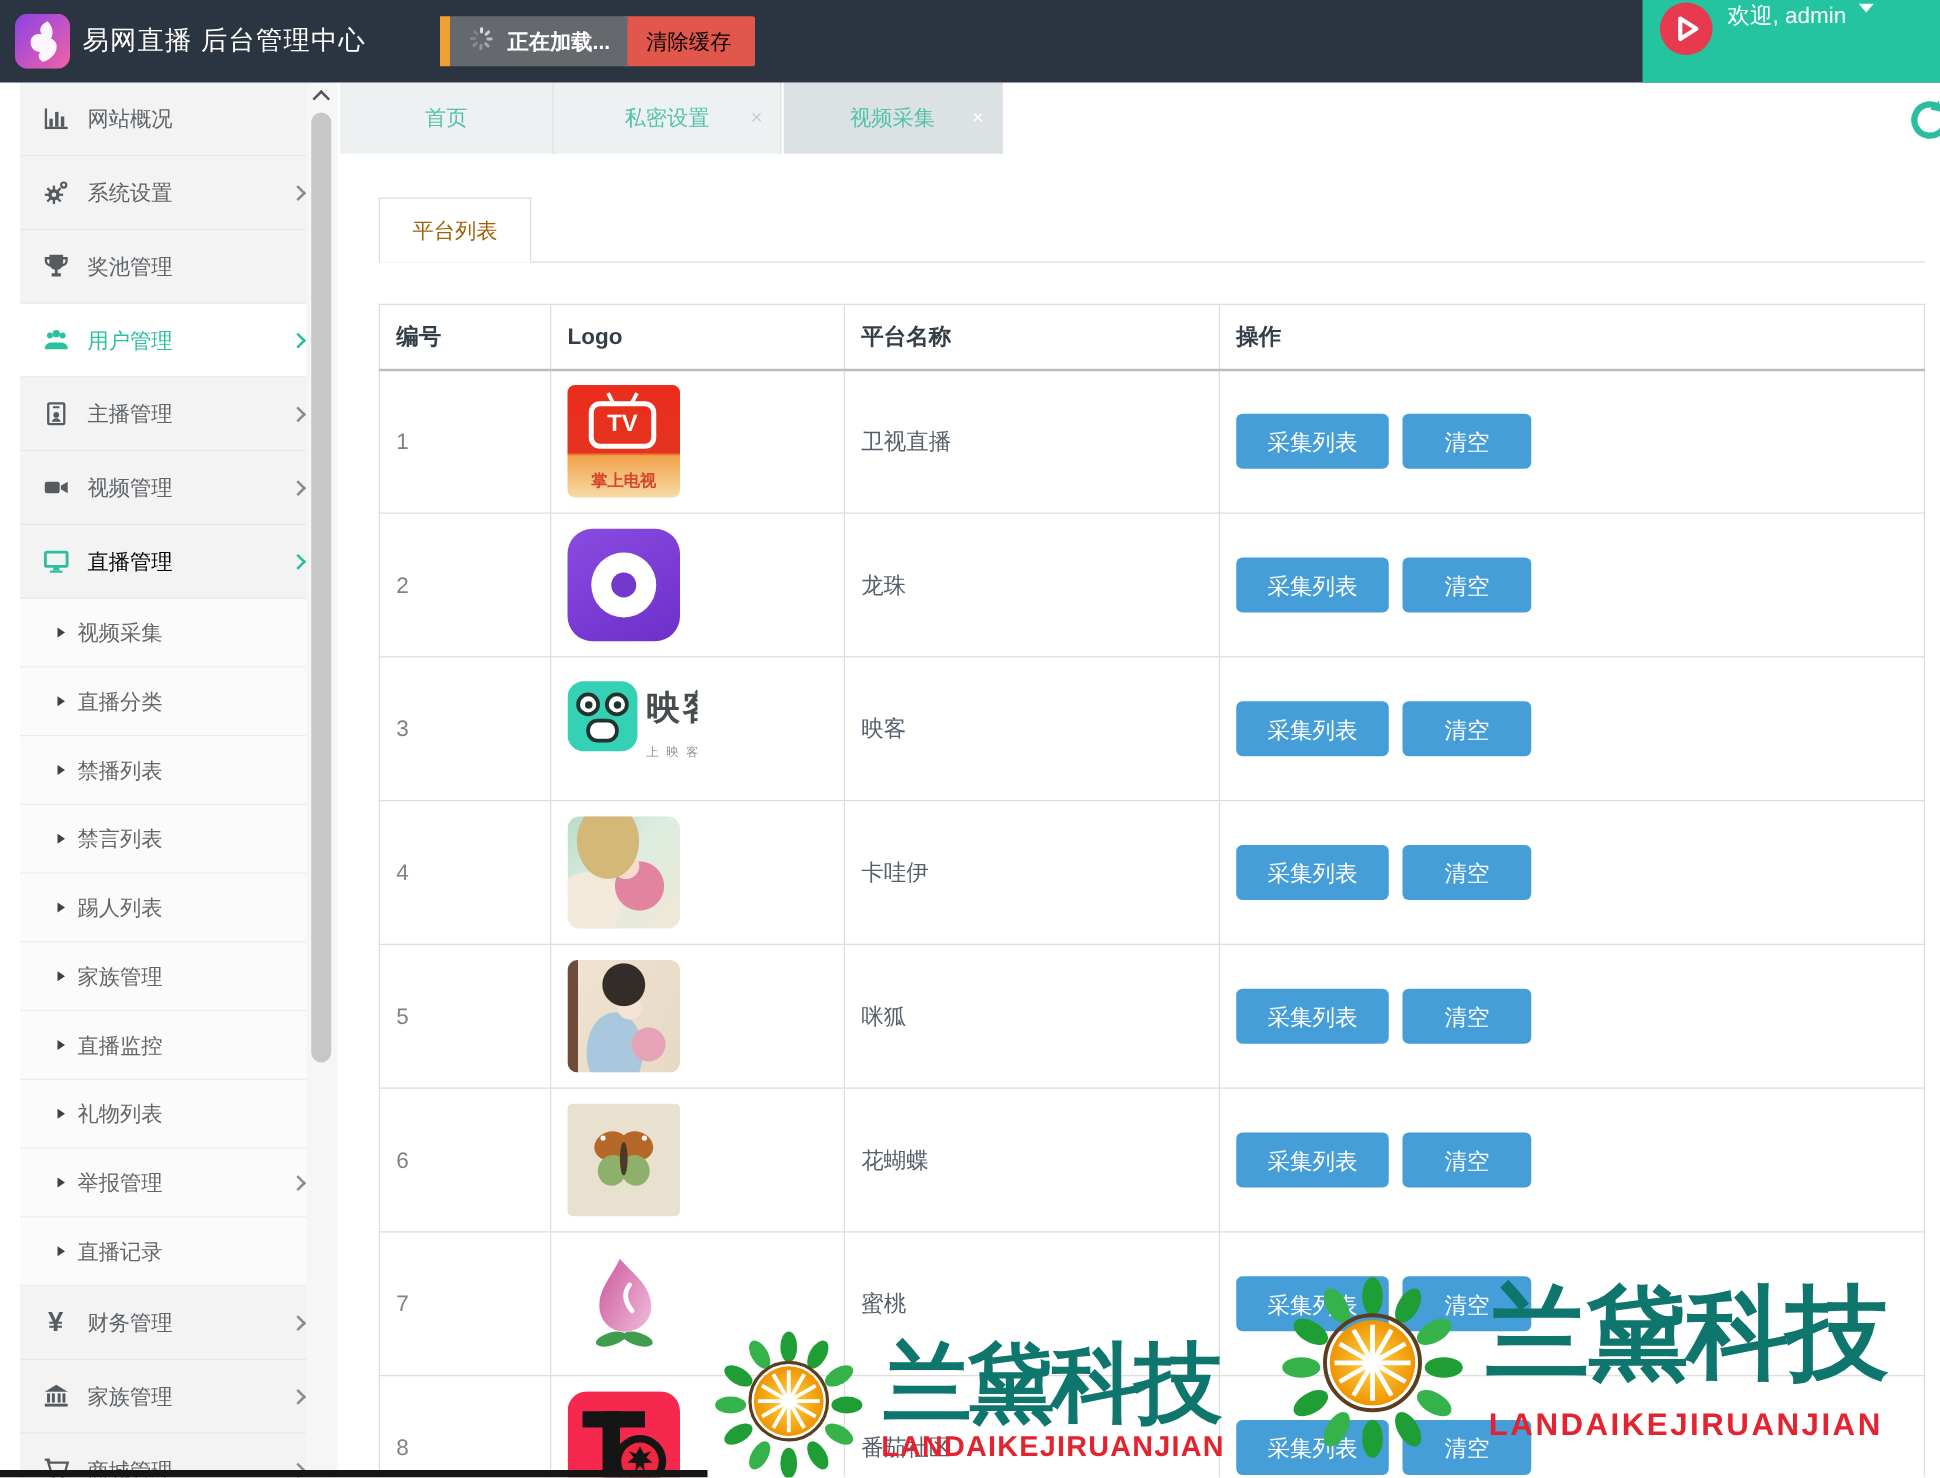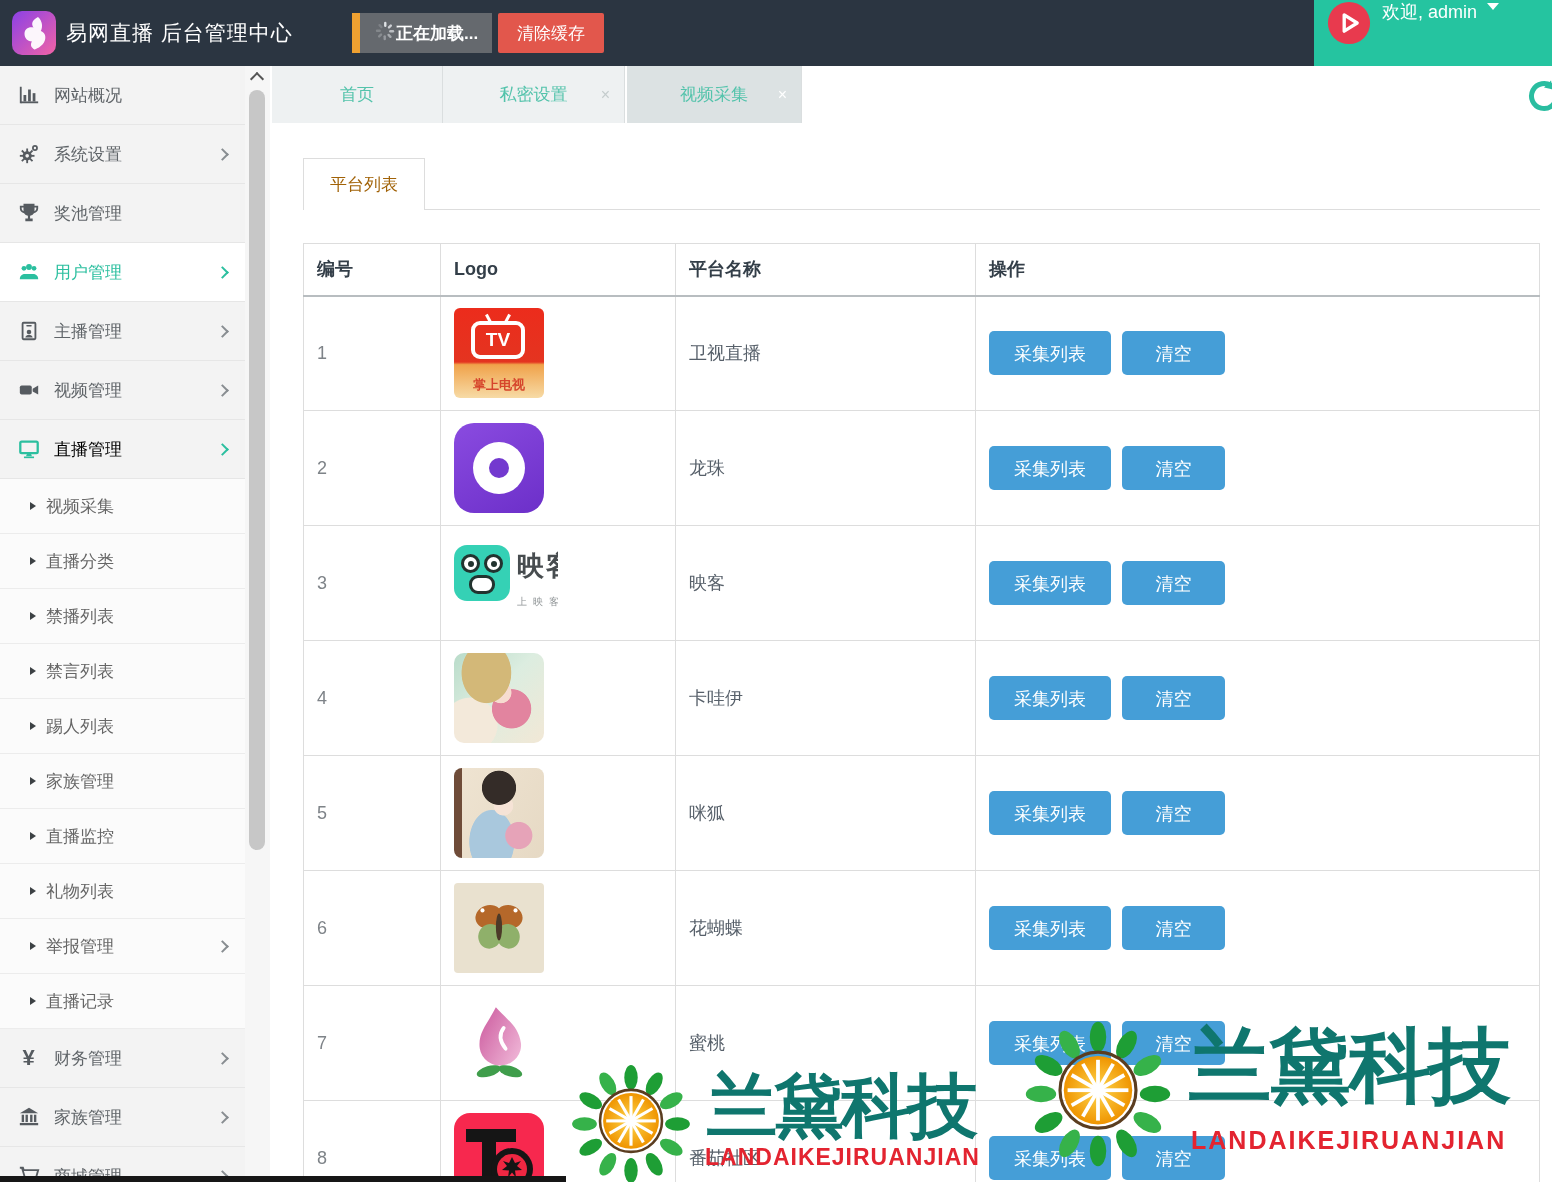--- a/index.html
+++ b/index.html
@@ -5,30 +5,30 @@
   html,body{margin:0;padding:0;width:1552px;height:1182px;overflow:hidden;
     font-family:"Liberation Sans","DejaVu Sans",sans-serif;background:#fff;position:relative}
   *{box-sizing:border-box}
 
   
   .header{position:absolute;left:0;top:0;width:1552px;height:66px;background:#2b3541;z-index:10}
   .brand{position:absolute;left:12px;top:11px;width:44px;height:44px}
   .app-title{position:absolute;left:66px;top:0;height:66px;line-height:66px;color:#fff;font-size:21px;letter-spacing:1px}
   .loading-chip{position:absolute;left:352px;top:13px;height:40px;display:flex;z-index:3}
   .loading-bar{width:8px;height:40px;background:#efa131}
-  .loading-box{height:40px;background:#65696e;display:flex;align-items:center;padding:0 14px;}
+  .loading-box{height:40px;background:#65696e;display:flex;align-items:center;padding:0 14px;gap:10px}
   .loading-box .txt{color:#fff;font-size:17px;font-weight:bold}
   .clear-cache{position:absolute;left:498px;top:13px;width:106px;height:40px;background:#e2574c;border:none;
-    color:#ffffff;font-size:17px;z-index:2;border-radius:2px;font-family:inherit}
+    color:#000000;font-size:17px;z-index:2;border-radius:2px;font-family:inherit}
   .user-panel{position:absolute;right:0;top:0;width:238px;height:66px;background:#25c4a0;display:flex;align-items:flex-start;padding:0 12px;gap:10px}
   .user-panel .welcome{color:#fff;font-size:18px;white-space:nowrap}
   .caret-down{width:0;height:0;border-left:6px solid transparent;border-right:6px solid transparent;border-top:7px solid #fff;margin-top:3px}
 
   
-  .sidebar{position:absolute;left:0;top:66px;width:245px;height:948px;background:#f3f3f3;z-index:5}
+  .sidebar{position:absolute;left:16px;top:66px;width:245px;height:948px;background:#f3f3f3;z-index:5}
   .sb-item{height:59px;display:flex;align-items:center;padding:0 18px 0 16px;border-bottom:1px solid #e6e6e6;
     color:#5f6468;font-size:17px;cursor:pointer;background:#f3f3f3}
   .sb-item.active{background:#fff;color:#2bbf9f}
   .sb-item.active-flat{color:#000000}
   .sbicon{width:25px;height:25px;display:flex;align-items:center;justify-content:center;color:#565b60;flex:none}
   .sb-item.active .sbicon,.sb-item.active-flat .sbicon{color:#2bbf9f}
   .sbicon svg{width:22px;height:22px;fill:currentColor}
   .sb-label{margin-left:13px}
   .chev{width:9px;height:9px;border-top:2px solid #888d91;border-right:2px solid #888d91;transform:rotate(45deg);margin-left:auto}
   .chev.green{border-color:#2bbf9f}

